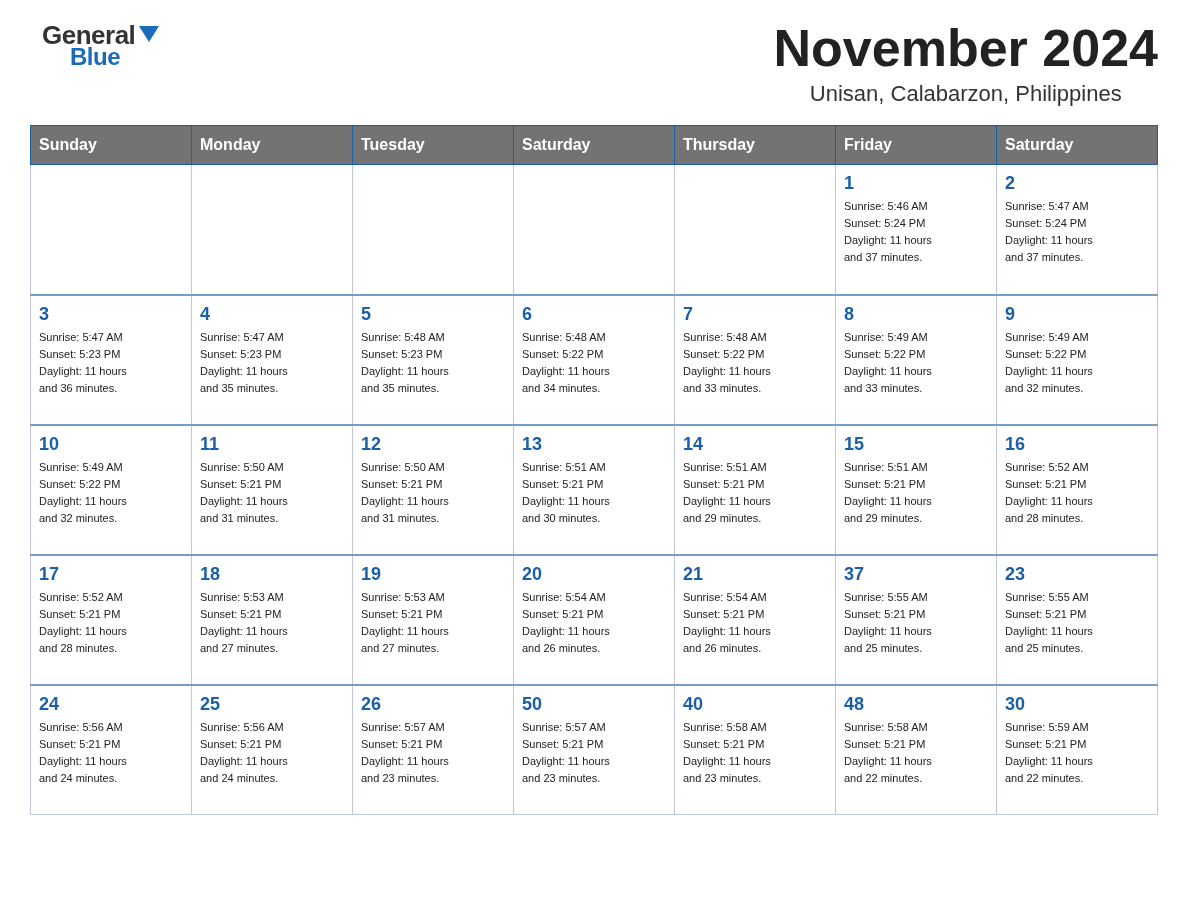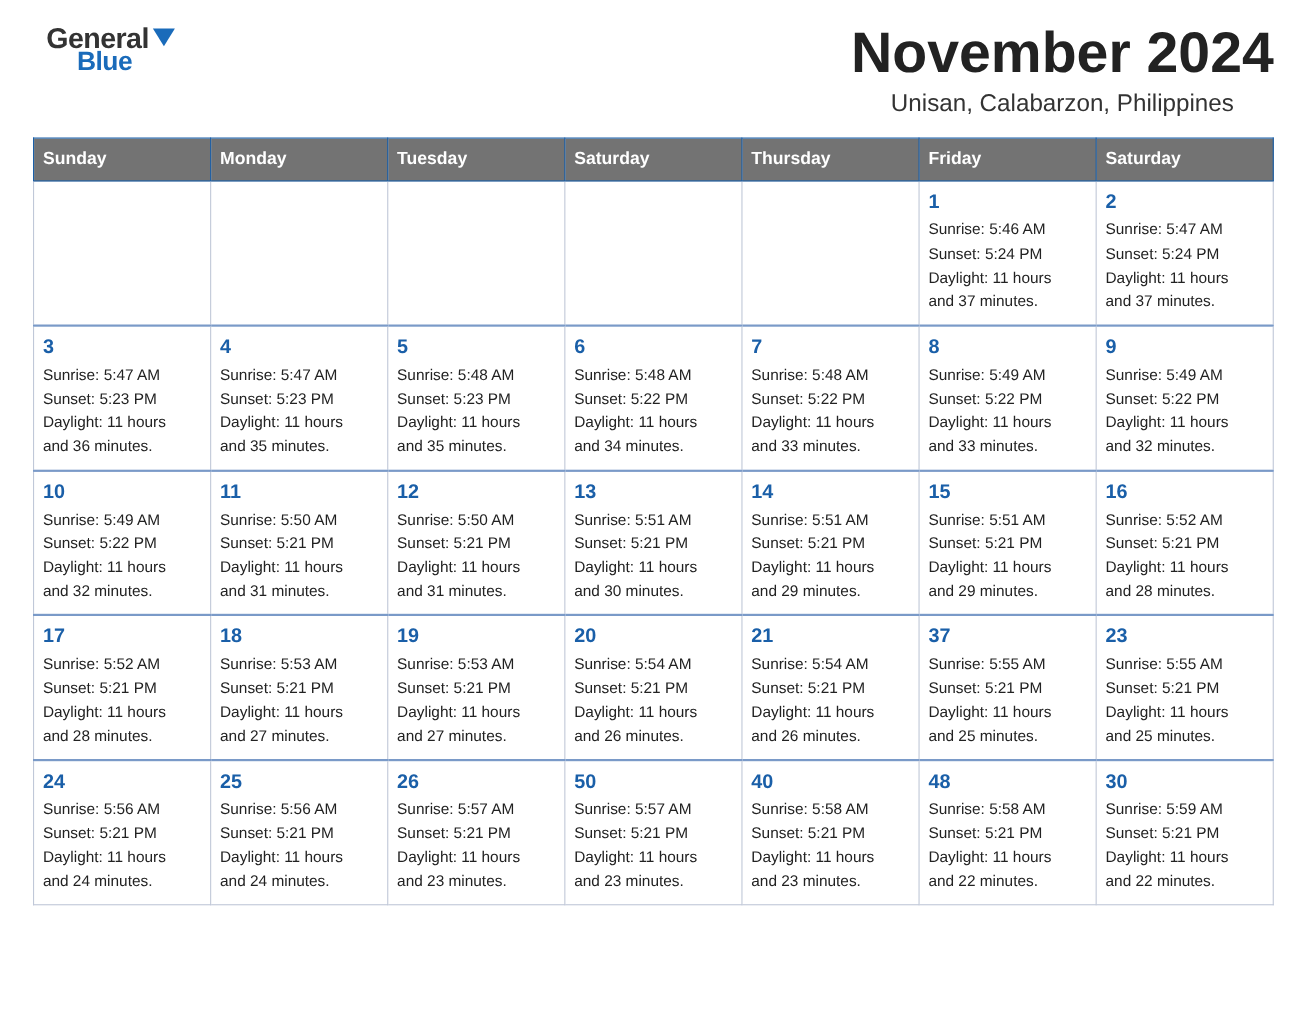--- a/index.html
+++ b/index.html
@@ -89,21 +89,21 @@
       min-height: 130px;
       height: 130px;
     }
     .day-number {
       font-size: 18px;
       font-weight: bold;
       color: #1a5fa8;
       margin-bottom: 4px;
     }
     .day-info {
-      font-size: 14px;
+      font-size: 11px;
       color: #222;
       line-height: 1.55;
     }
     .empty-cell {
       background: #fff;
     }
     .calendar tbody tr:first-child td {
       background: #fff;
     }
     

